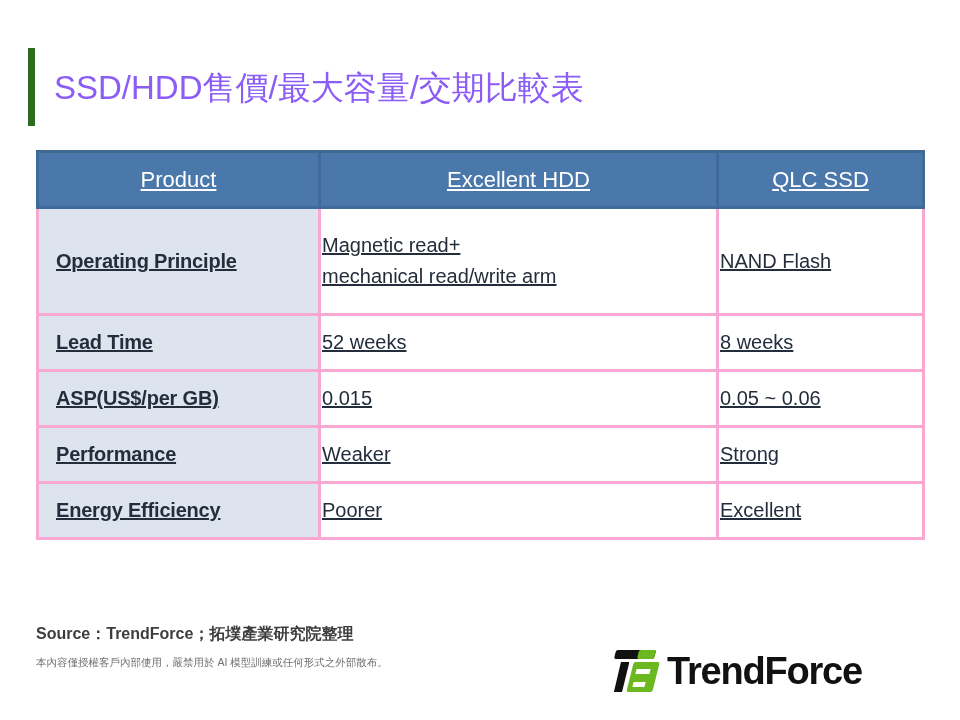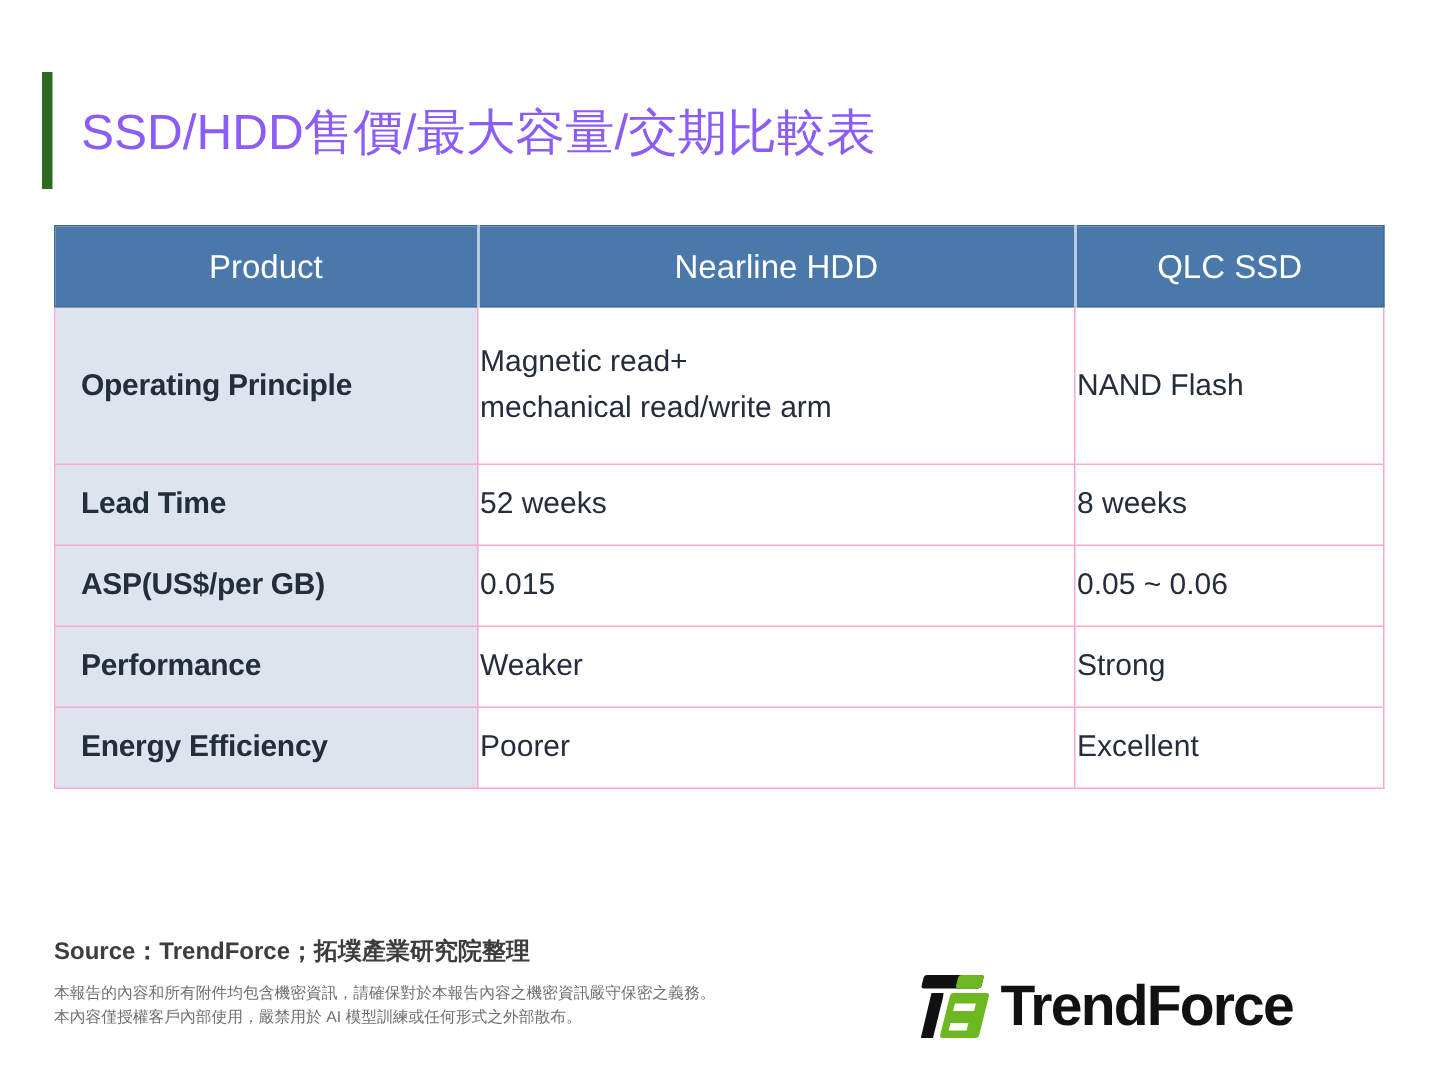--- a/index.html
+++ b/index.html
@@ -148,23 +148,24 @@
     table-layout: fixed;
     z-index: 2;
     background: transparent;
   }
   #comparison-table col.c1 { width: 282px; }
   #comparison-table col.c2 { width: 398px; }
   #comparison-table col.c3 { width: 206px; }
 
   #comparison-table th,
   #comparison-table td {
-    border: 1px solid #f9a8d4;
+    border: 3px solid #f9a8d4;
     vertical-align: middle;
     color: #242d3c;
+    text-decoration: underline;
   }
   #comparison-table thead th {
     background: #4a78aa;
     color: #ffffff;
     font-size: 22px;
     font-weight: normal;
     height: 51px;
     border-color: #3f6a99;
     border-top-color: #41688f;
   }
@@ -259,21 +260,21 @@
 
   <table id="comparison-table">
     <colgroup>
       <col class="c1">
         <col class="c2">
         <col class="c3">
     </colgroup>
     <thead>
       <tr>
         <th>Product</th>
-        <th class="hdr-sep">Nearline HDD</th>
+        <th class="hdr-sep">Excellent HDD</th>
         <th class="hdr-sep">QLC SSD</th>
       </tr>
     </thead>
     <tbody>
       <tr class="tall">
         <td class="rowlabel">Operating Principle</td>
         <td class="val">
           <span class="l2">Magnetic read+</span>
           <span class="l2">mechanical read/write arm</span>
         </td>
@@ -297,21 +298,20 @@
       <tr class="reg">
         <td class="rowlabel">Energy Efficiency</td>
         <td class="val">Poorer</td>
         <td class="val">Excellent</td>
       </tr>
     </tbody>
   </table>
 
   <div id="source-line">Source：TrendForce；拓墣產業研究院整理</div>
   <div id="disclaimer">
-    <div>本報告的內容和所有附件均包含機密資訊，請確保對於本報告內容之機密資訊嚴守保密之義務。</div>
     <div>本內容僅授權客戶內部使用，嚴禁用於 AI 模型訓練或任何形式之外部散布。</div>
   </div>
 
   <div id="footer-logo">
     <div class="fl-mark lmark">
       <span class="bar-top"></span>
       <span class="bar-top-green"></span>
       <span class="seven"></span>
       <span class="gblock"></span>
       <span class="gslot1"></span>

